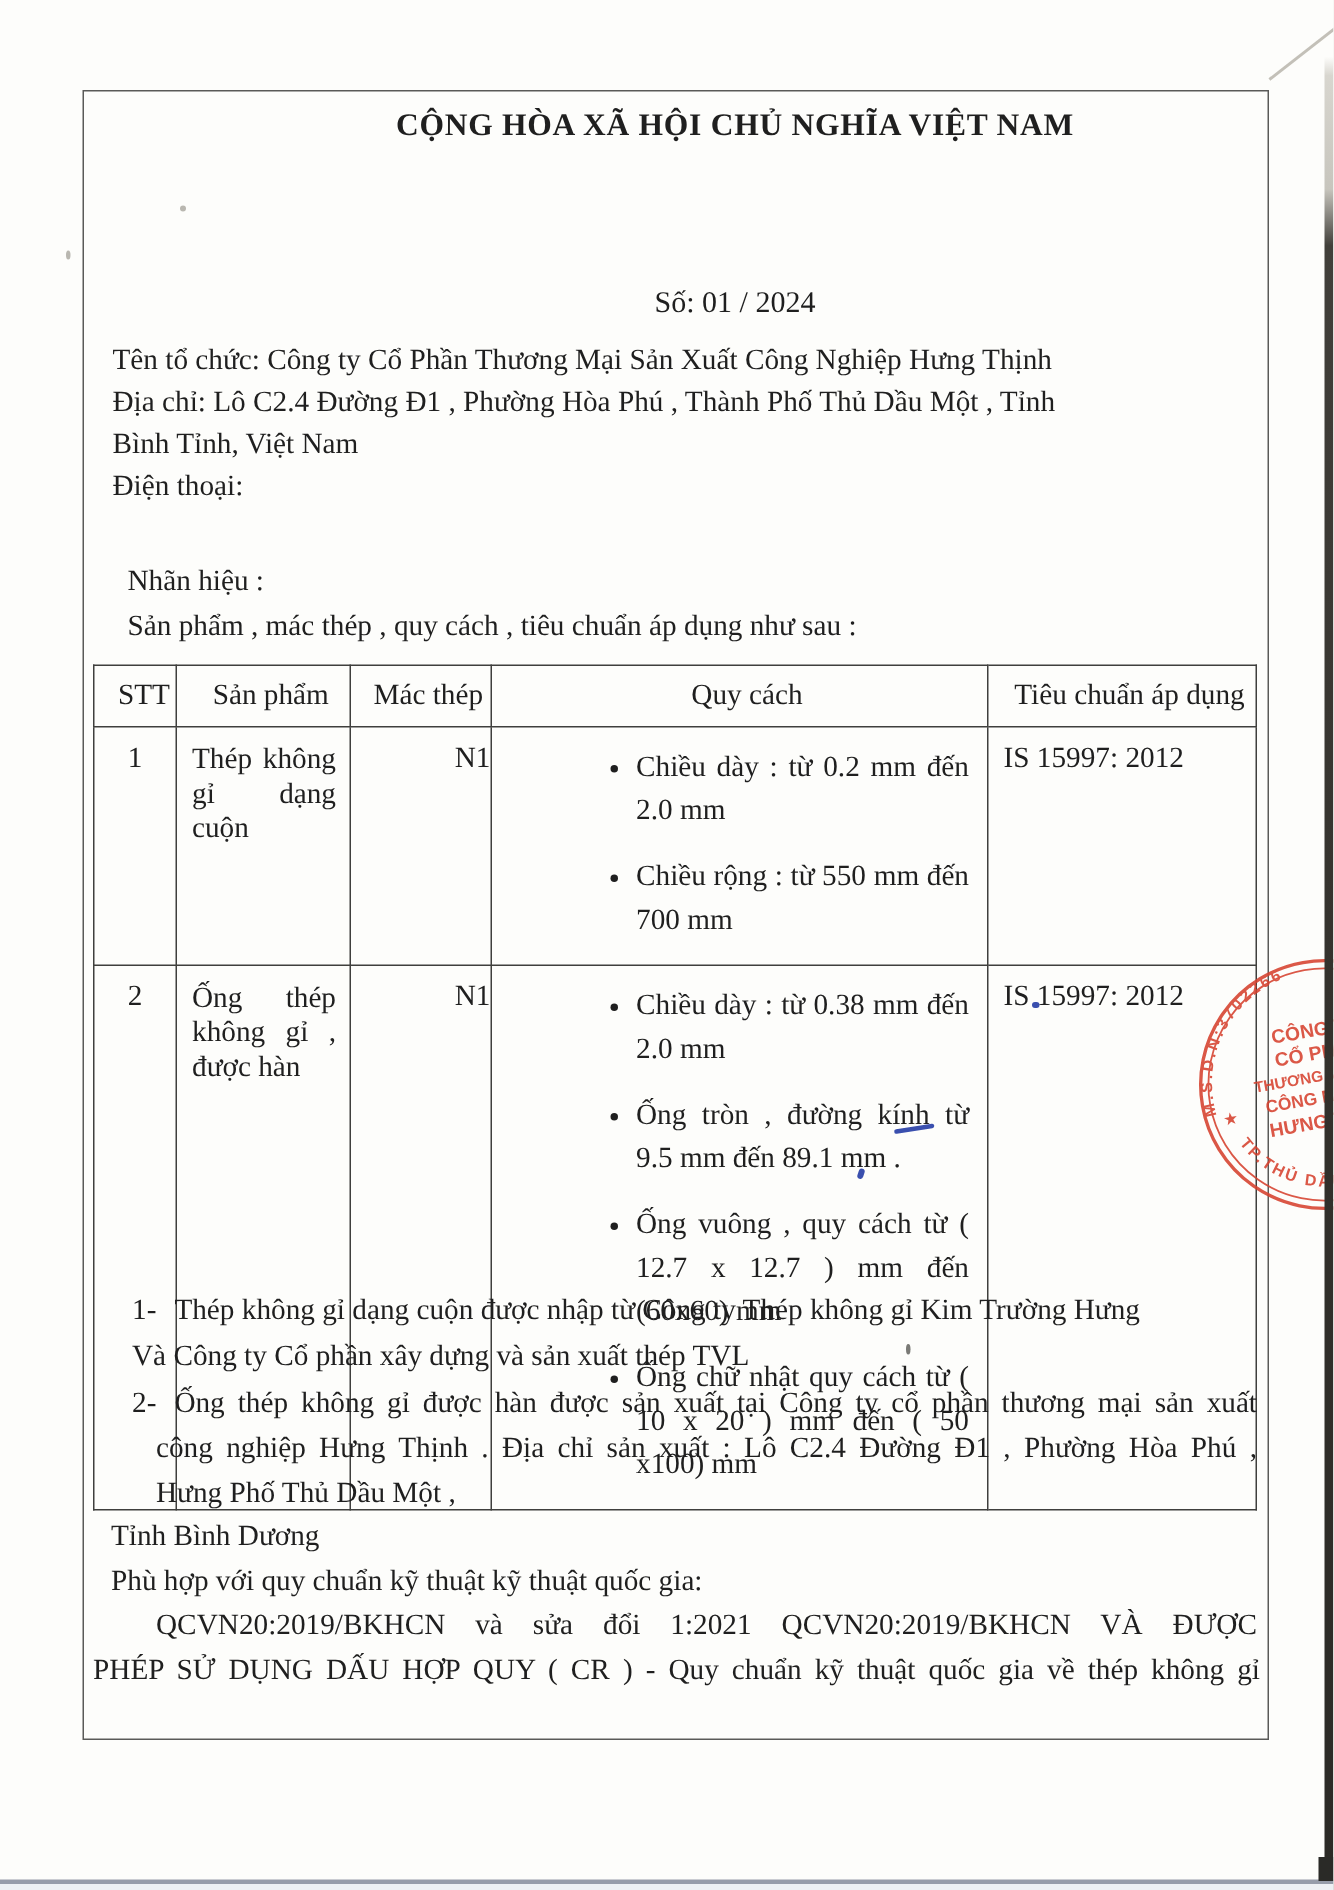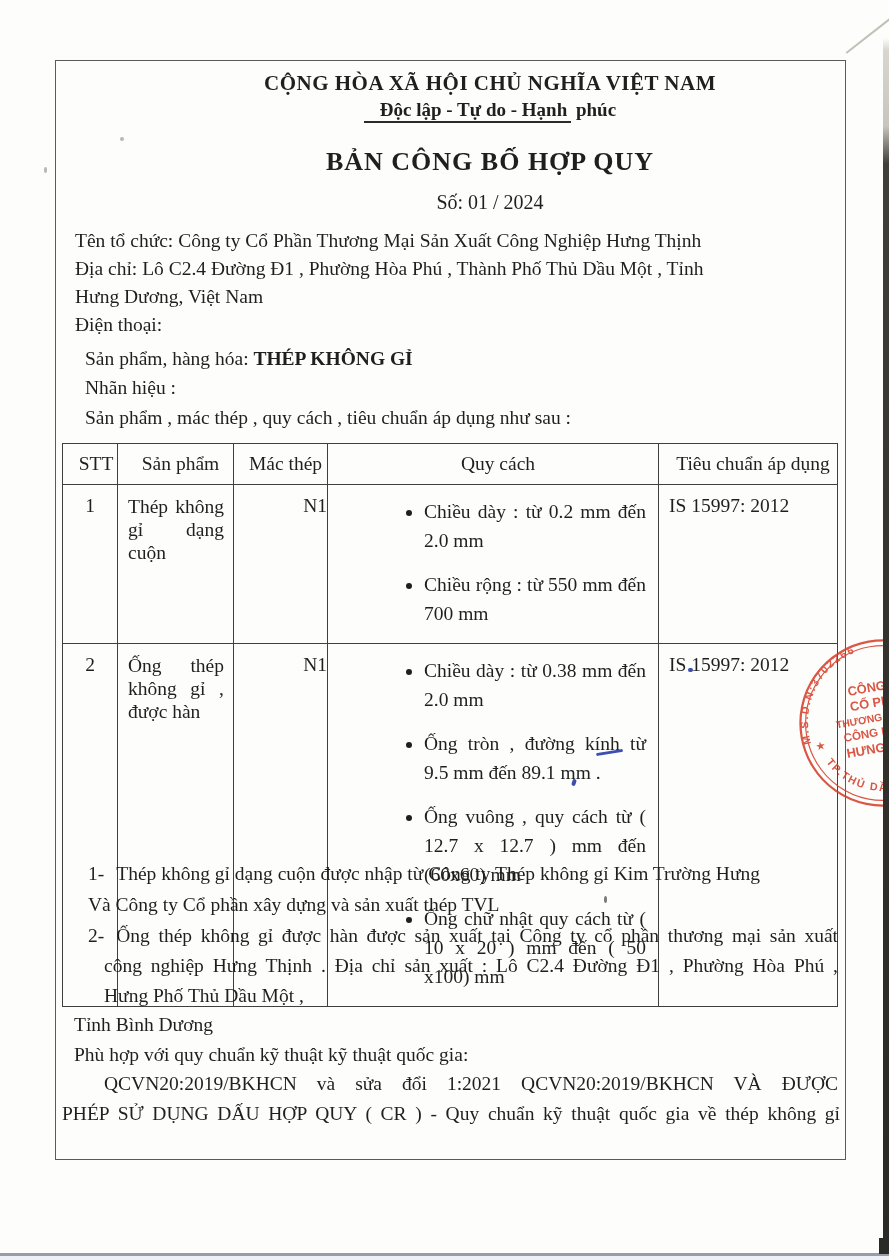--- a/index.html
+++ b/index.html
@@ -86,30 +86,27 @@
   .speck{background:#b9b7b0;border-radius:50%;}
 </style>
 </head>
 <body>
 
 <div class="page">
 
   <div class="abs frame"></div>
 
   <div class="abs center-block nat1">CỘNG HÒA XÃ HỘI CHỦ NGHĨA VIỆT NAM</div>
-  <div class="abs center-block nat2"><span class="ul">Độc lập - Tự do - Hạnh</span><span> phúc</span></div>
 
-  <div class="abs center-block doc-title">BẢN CÔNG BỐ HỢP QUY</div>
   <div class="abs center-block doc-no">Số: 01 / 2024</div>
 
   <div class="abs bodyline l-org1">Tên tổ chức: Công ty Cổ Phần Thương Mại Sản Xuất Công Nghiệp Hưng Thịnh</div>
   <div class="abs bodyline l-org2">Địa chỉ: Lô C2.4 Đường Đ1 , Phường Hòa Phú , Thành Phố Thủ Dầu Một , Tỉnh</div>
-  <div class="abs bodyline l-org3">Hưng Dương, Việt Nam</div>
+  <div class="abs bodyline l-org3">Bình Tỉnh, Việt Nam</div>
   <div class="abs bodyline l-org4">Điện thoại:</div>
-  <div class="abs bodyline l-prod"><span>Sản phẩm, hàng hóa: </span><span class="b">THÉP KHÔNG GỈ</span></div>
   <div class="abs bodyline l-brand">Nhãn hiệu :</div>
   <div class="abs bodyline l-intro">Sản phẩm , mác thép , quy cách , tiêu chuẩn áp dụng như sau :</div>
 
   <div class="abs spec-table">
     <table>
       <colgroup>
         <col class="col-stt">
           <col class="col-sp">
           <col class="col-mt">
           <col class="col-qc">

